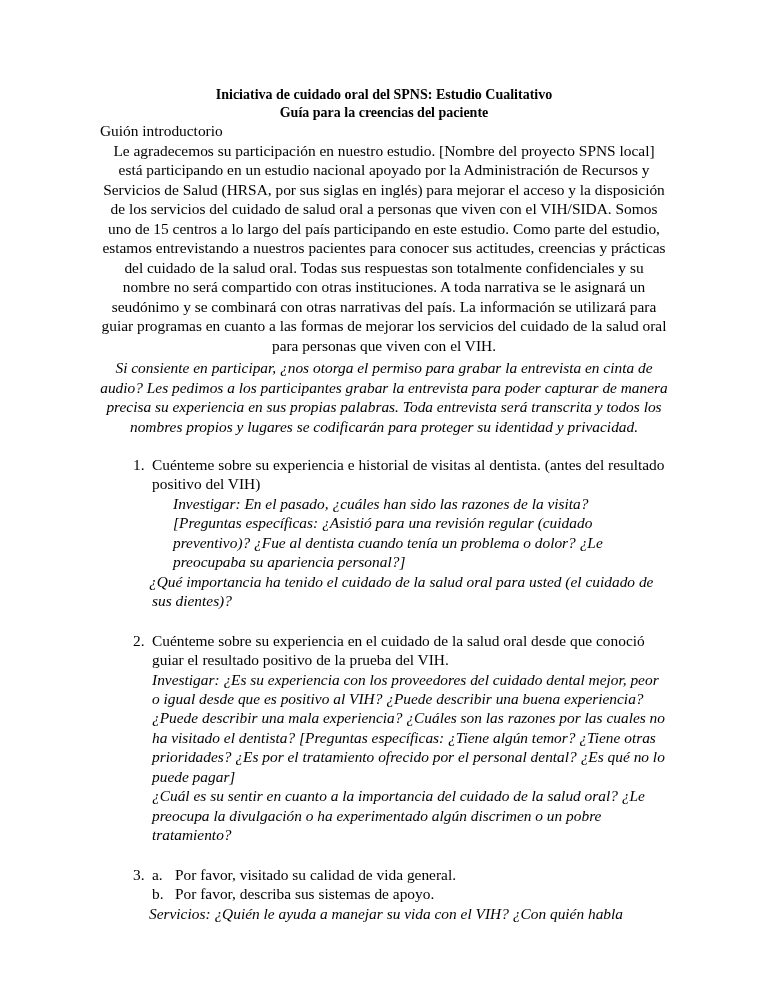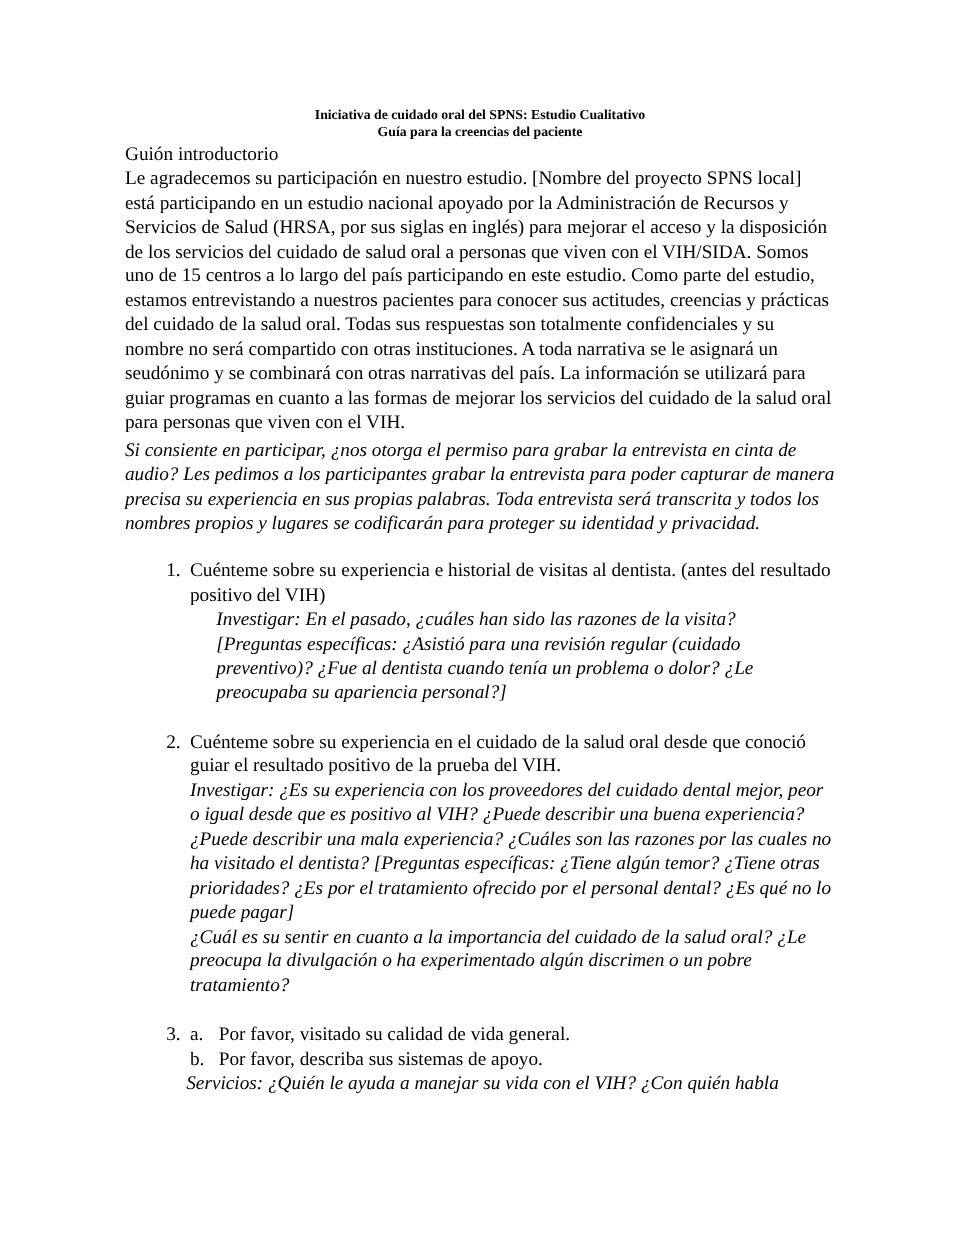--- a/index.html
+++ b/index.html
@@ -24,33 +24,33 @@
     padding: 86px 100px 0 100px;
   }
   .doc-body {
     width: 568px;
     font-size: 15.4px;
     line-height: 1.265;
   }
   .title-block {
     text-align: center;
     font-weight: bold;
-    font-size: 11px;
+    font-size: 14px;
     line-height: 1.265;
     margin: 0 0 0 0;
   }
   .title-line {
     display: block;
   }
   .section-label {
     margin: 0;
   }
   p.para {
     margin: 0;
-    text-align: left;
+    text-align: center;
   }
   p.para.spaced {
     margin-top: 3px;
     font-style: italic;
   }
   
   ol.questions {
     list-style: none;
     margin: 18.5px 0 0 0;
     padding: 0;
@@ -123,20 +123,21 @@
     <p class="para">Le agradecemos su participación en nuestro estudio.  [Nombre del proyecto SPNS local] está participando en un estudio nacional apoyado por la Administración de Recursos y Servicios de Salud (HRSA, por sus siglas en inglés) para mejorar el acceso y la disposición de los servicios del cuidado de salud oral a personas que viven con el VIH/SIDA.  Somos uno de 15 centros a lo largo del país participando en este estudio.  Como parte del estudio, estamos entrevistando a nuestros pacientes para conocer sus actitudes, creencias y prácticas del cuidado de la salud oral.  Todas sus respuestas son totalmente confidenciales y su nombre no será compartido con otras instituciones.  A toda narrativa se le asignará un seudónimo y se combinará con otras narrativas del país.  La información se utilizará para guiar programas en cuanto a las formas de mejorar los servicios del cuidado de la salud oral para personas que viven con el VIH.</p>
 
     <p class="para spaced">Si consiente en participar, ¿nos otorga el permiso para grabar la entrevista en cinta de audio?  Les pedimos a los participantes grabar la entrevista para poder capturar de manera precisa su experiencia en sus propias palabras.  Toda entrevista será transcrita y todos los nombres propios y lugares se codificarán para proteger su identidad y privacidad.</p>
 
     <ol class="questions">
 
       <li>
         <span class="q-num">1.</span>
         <p class="q-stem">Cuénteme sobre su experiencia e historial de visitas al dentista. (antes del resultado positivo del VIH)</p>
         <p class="probe indented">Investigar: En el pasado, ¿cuáles han sido las razones de la visita? [Preguntas específicas: ¿Asistió para una revisión regular (cuidado preventivo)? ¿Fue al dentista cuando tenía un problema o dolor? ¿Le preocupaba su apariencia personal?]</p>
+        <p class="probe hang">¿Qué importancia ha tenido el cuidado de la salud oral para usted (el cuidado de sus dientes)?</p>
       </li>
 
       <li>
         <span class="q-num">2.</span>
         <p class="q-stem">Cuénteme sobre su experiencia en el cuidado de la salud oral desde que conoció guiar el resultado positivo de la prueba del VIH.</p>
         <p class="probe">Investigar: ¿Es su experiencia con los proveedores del cuidado dental mejor, peor o igual desde que es positivo al VIH?  ¿Puede describir una buena experiencia? ¿Puede describir una mala experiencia?  ¿Cuáles son las razones por las cuales no ha visitado el dentista? [Preguntas específicas: ¿Tiene algún temor? ¿Tiene otras prioridades?  ¿Es por el tratamiento ofrecido por el personal dental? ¿Es qué no lo puede pagar]</p>
         <p class="probe gap">¿Cuál es su sentir en cuanto a la importancia del cuidado de la salud oral? ¿Le preocupa la divulgación o ha experimentado algún discrimen o un pobre tratamiento?</p>
       </li>
 
       <li>

